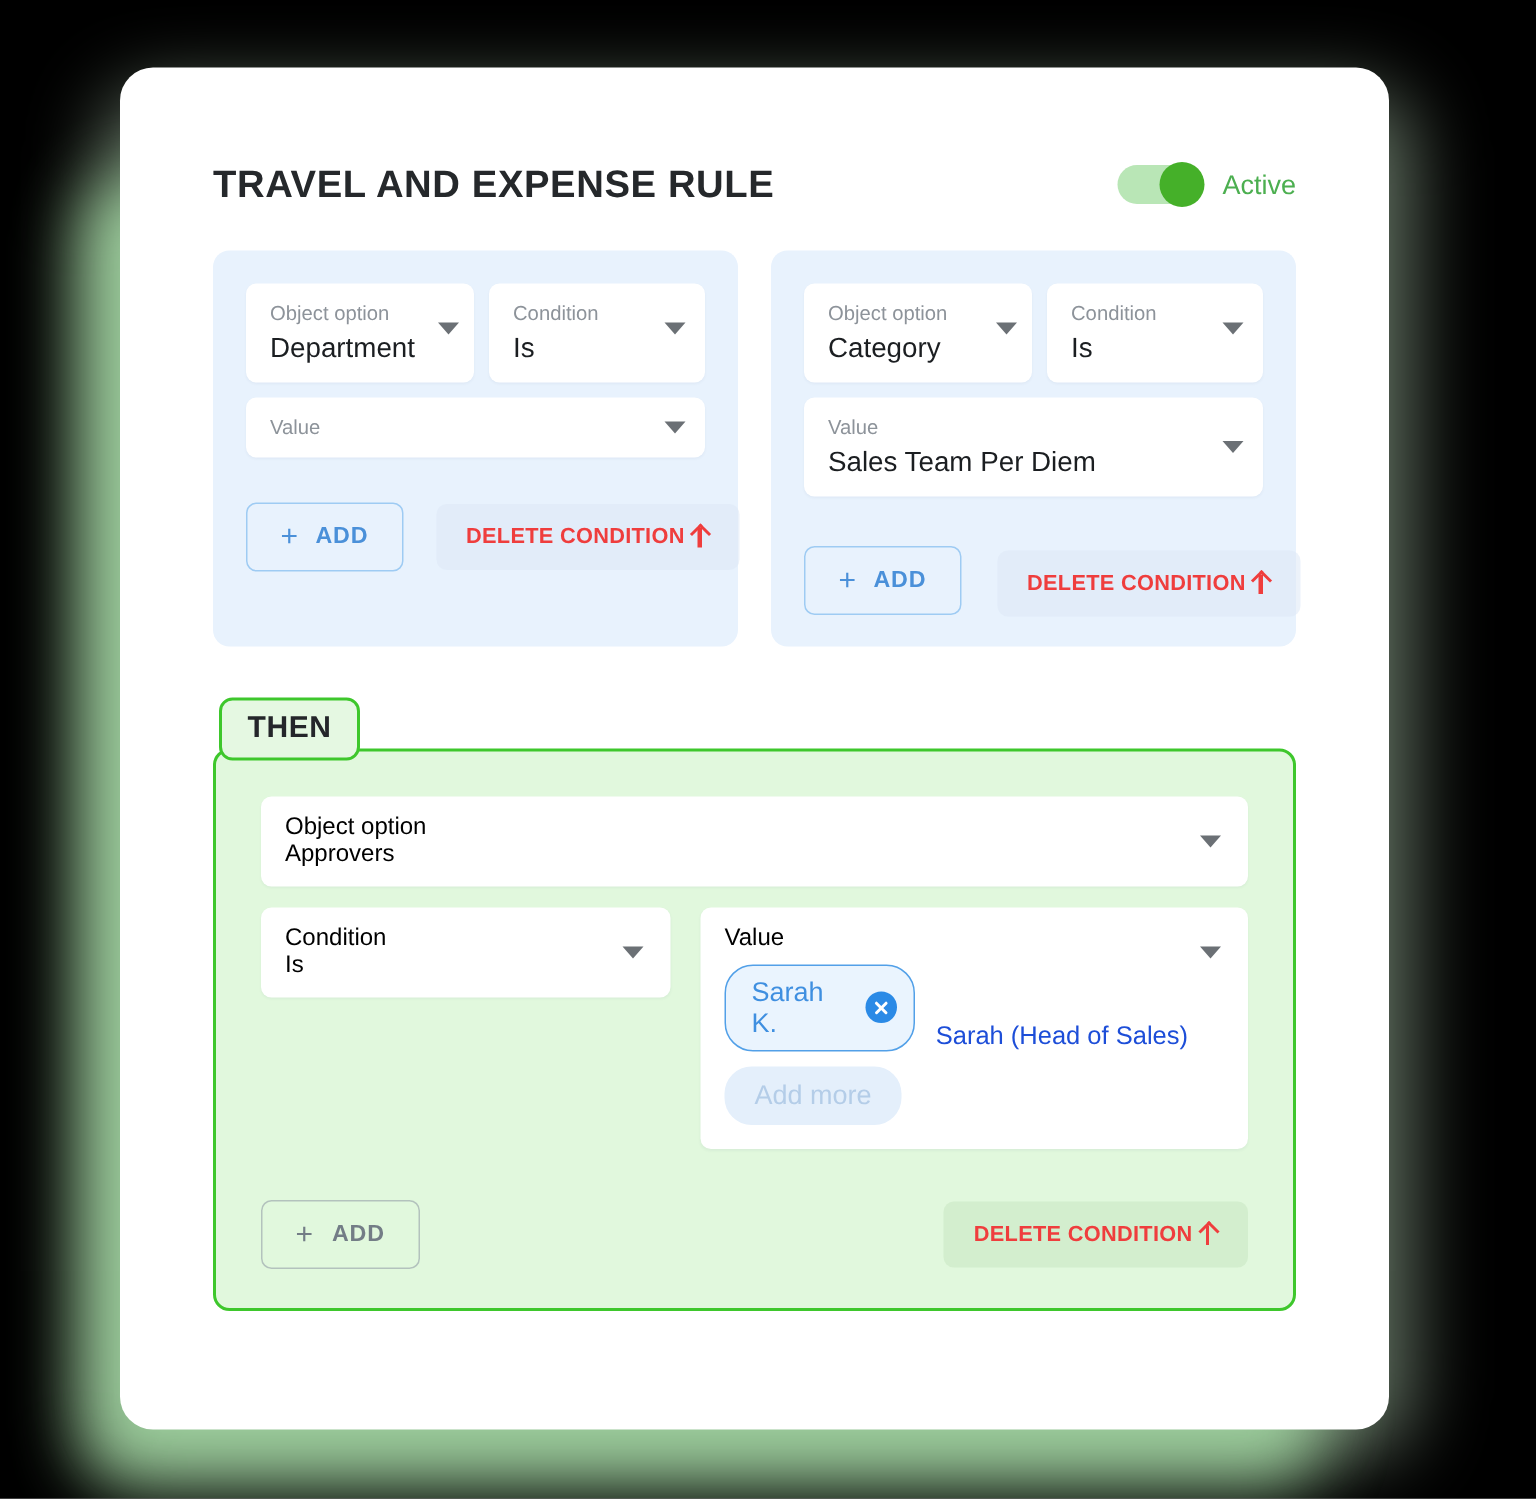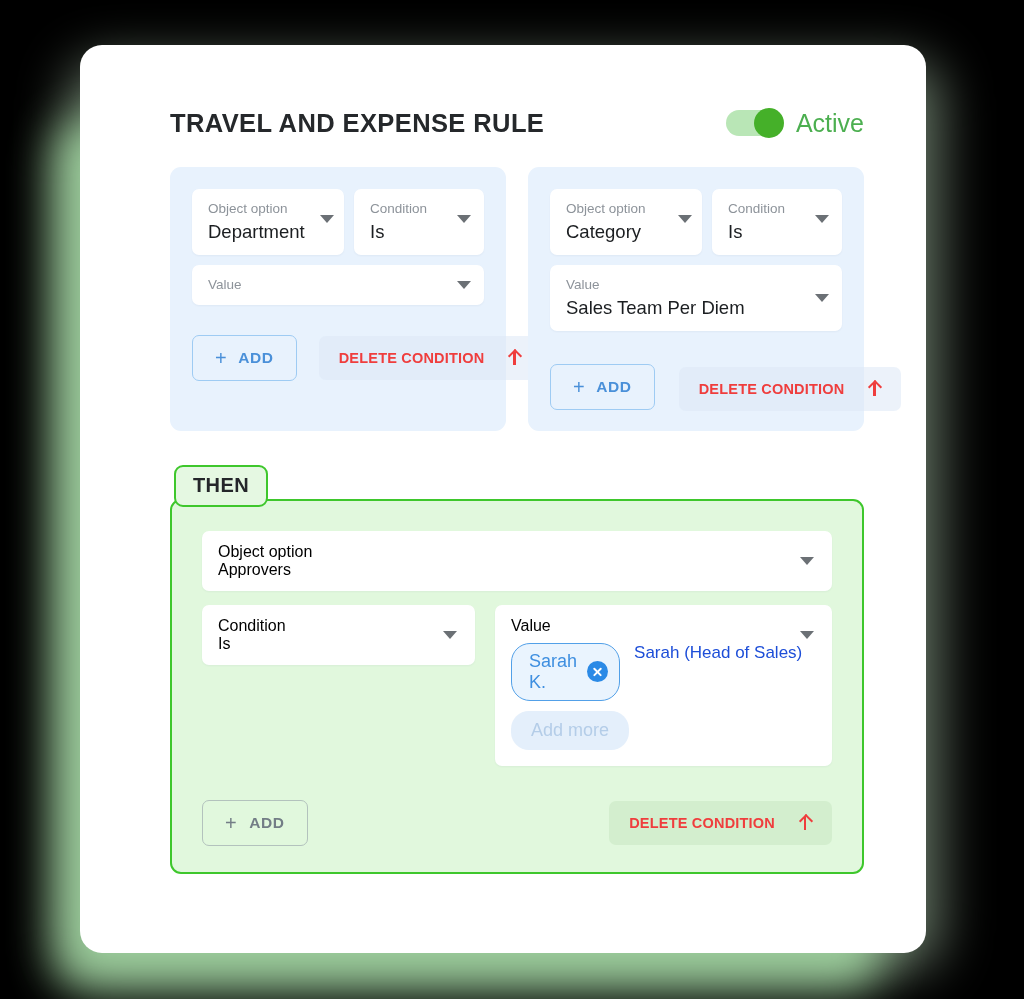--- a/index.html
+++ b/index.html
@@ -43,21 +43,20 @@
   }
 
   .card {
     position: absolute;
     left: 80px;
     top: 45px;
     width: 846px;
     height: 908px;
     background: #ffffff;
     border-radius: 22px;
-    padding-left: 28px;
   }
 
   .card-inner {
     padding: 58px 62px 0 62px;
   }
 
   
   .header {
     display: flex;
     align-items: center;
@@ -85,21 +84,21 @@
   .toggle .knob {
     position: absolute;
     right: -2px;
     top: -2px;
     width: 30px;
     height: 30px;
     border-radius: 50%;
     background: #45b029;
   }
   .toggle-label {
-    font-size: 25px;
+    font-size: 18px;
     color: #4caf50;
     font-weight: 400;
   }
 
   
   .if-label {
     margin-top: 36px;
     font-size: 20px;
     font-weight: 700;
     color: #1f2225;
@@ -192,21 +191,21 @@
     cursor: pointer;
   }
   .btn-add .plus {
     font-size: 20px;
     font-weight: 400;
     line-height: 0.8;
   }
   .btn-delete {
     display: inline-flex;
     align-items: center;
-    gap: 24px;
+    gap: 4px;
     border: none;
     border-radius: 7px;
     background: rgba(220,232,245,0.55);
     color: #ef3d3d;
     font-size: 14.5px;
     font-weight: 700;
     letter-spacing: 0.2px;
     padding: 14px 20px;
     font-family: "Liberation Sans", sans-serif;
     cursor: pointer;
@@ -300,21 +299,21 @@
     border-radius: 7px;
     padding: 12px 40px 16px 16px;
     flex: 1;
     min-width: 0;
     box-shadow: 0 1px 2px rgba(30,60,90,0.05);
   }
   .then-value .caret { right: 18px; top: 26px; }
 
   .chip-line {
     display: flex;
-    align-items: flex-start;
+    align-items: flex-end;
     gap: 14px;
     margin-top: 8px;
   }
   .chip {
     display: inline-flex;
     align-items: center;
     gap: 10px;
     border: 1.6px solid #52a0e8;
     background: #eaf4fe;
     border-radius: 19px;

